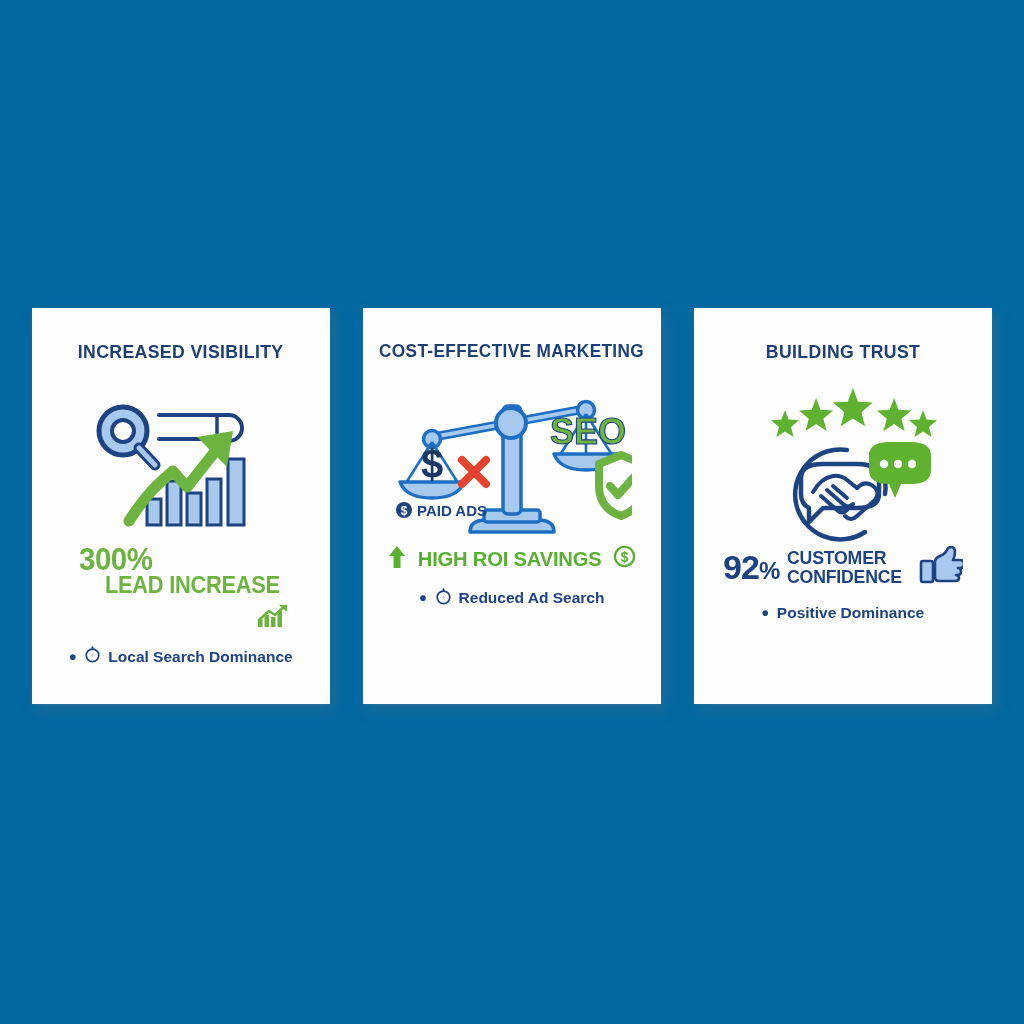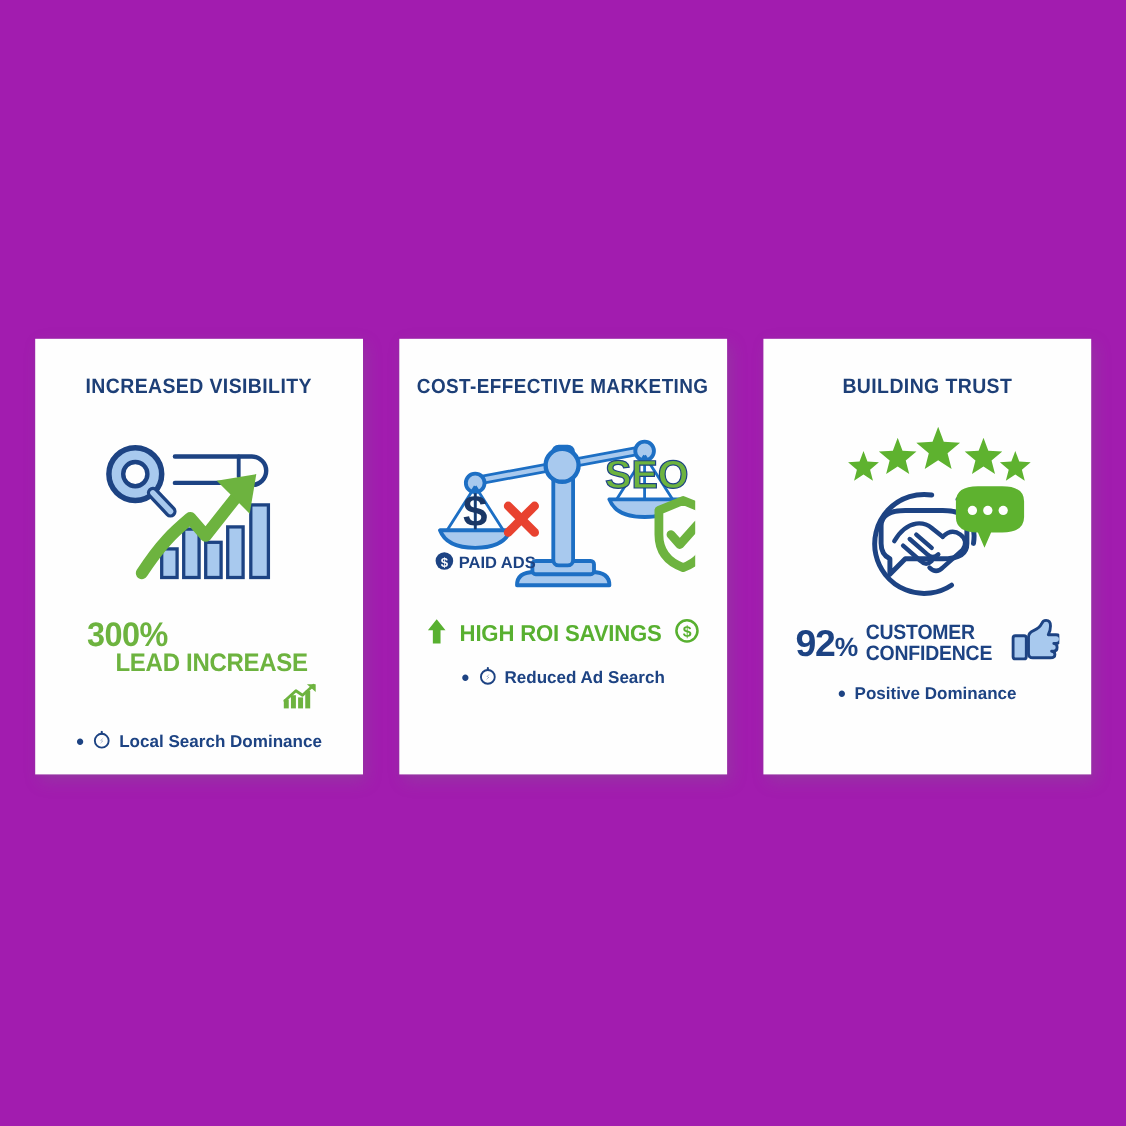--- a/index.html
+++ b/index.html
@@ -11,21 +11,21 @@
     height: 1024px;
     background: #fdfdfe;
     font-family: "Liberation Sans", sans-serif;
     overflow: hidden;
   }
 
   .stage {
     position: relative;
     width: 1024px;
     height: 1024px;
-    background: #a21caf;
+    background: #0369a1;
   }
 
   .cards-row {
     position: absolute;
     left: 32px;
     top: 308px;
     width: 960px;
     height: 396px;
     display: flex;
     justify-content: space-between;
@@ -61,21 +61,21 @@
   .icon-area {
     margin-top: 22px;
     height: 158px;
     width: 260px;
     display: flex;
     align-items: center;
     justify-content: center;
   }
 
   .stat-block {
-    margin-top: 21px;
+    margin-top: 4px;
     width: 100%;
     display: flex;
     flex-direction: column;
     align-items: center;
   }
 
   
   .stat1 {
     width: 210px;
     margin-left: 6px;

